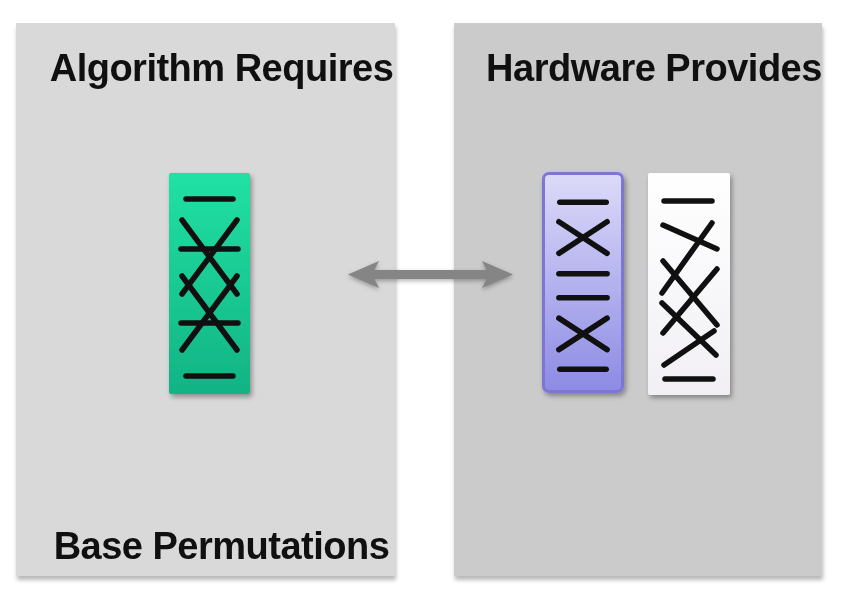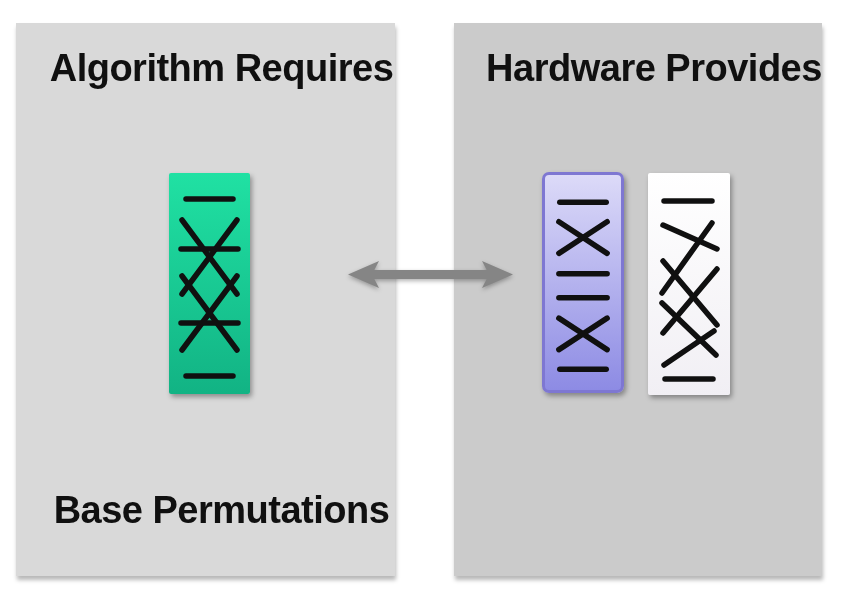--- a/index.html
+++ b/index.html
@@ -27,21 +27,21 @@
     text-align: center;
     font-weight: bold;
     font-size: 38px;
     letter-spacing: -0.5px;
     color: var(--ink, #141414);
     line-height: 46px;
     white-space: nowrap;
     margin-left: 16px;
   }
   .panel-title   { top: 22px; }
-  .panel-caption { top: 464px; text-align: center; }
+  .panel-caption { top: 500px; text-align: center; }
 
   .card {
     position: absolute;
     box-shadow: 2px 3px 5px rgba(0,0,0,0.35);
   }
   .card svg { display: block; width: 100%; height: 100%; }
   .card path {
     fill: none;
     stroke: var(--ink, #0d0d0d);
     stroke-linecap: round;

